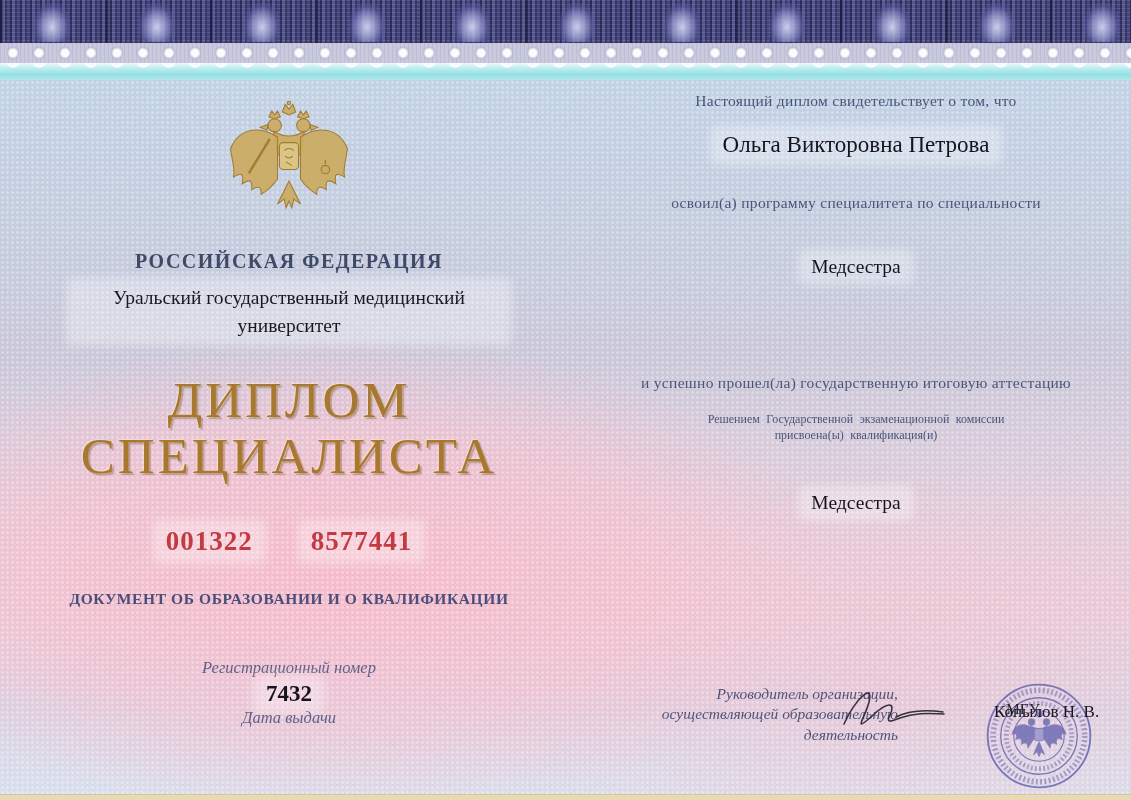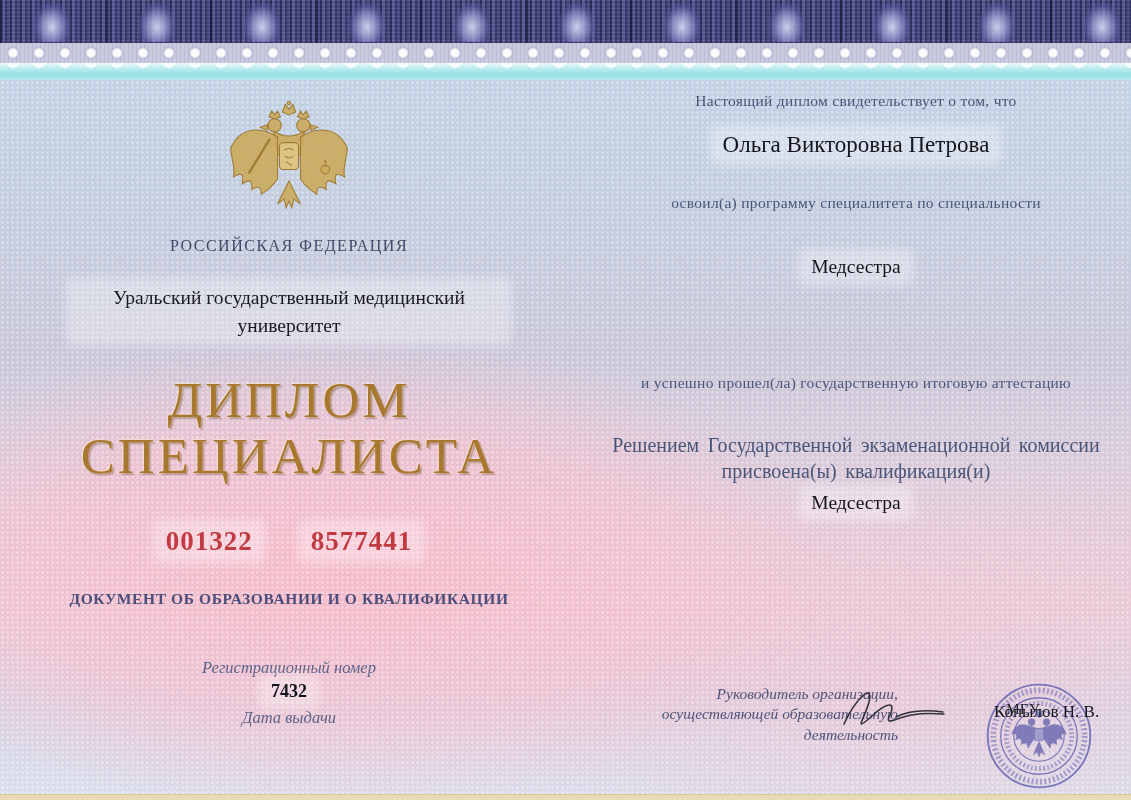--- a/index.html
+++ b/index.html
@@ -53,41 +53,41 @@
   .page-left{left:8px;width:562px;}
   .page-right{left:590px;width:532px;}
   .line{position:absolute;left:0;right:0;text-align:center;margin:0;}
 
   .patch{display:inline-block;background:rgba(255,255,255,.30);box-shadow:0 0 9px 7px rgba(255,255,255,.30);border-radius:2px;padding:0 6px;}
 
   .stamp-text{color:#4a5578;}
   .label-italic{font-style:italic;color:#5d6288;}
   .bold-black{color:#14141c;font-weight:bold;}
 
-  .country{top:237px;font-size:16px;font-weight:normal;color:#3e4a68;letter-spacing:1.5px;}
+  .country{top:250px;font-size:20px;font-weight:bold;color:#3e4a68;letter-spacing:1.5px;}
   .university{top:284px;font-size:19.5px;color:#181820;line-height:1.42;}
   .university span{max-width:420px;}
   .diploma-title{
     top:372px;font-size:51px;line-height:1.1;color:#a7782d;letter-spacing:3px;font-weight:normal;
     text-shadow:2px 2px 1px rgba(110,75,25,.35), -1px -1px 0 rgba(255,240,210,.45);
   }
   .serial{top:526px;font-size:27px;font-weight:bold;color:#c23a42;letter-spacing:1px;}
   .serial .gap{display:inline-block;width:46px;}
   .doc-type{top:590px;font-size:15.5px;font-weight:600;color:#4b4e7a;letter-spacing:.6px;}
   .reg-label{top:658px;font-size:16.5px;}
-  .reg-number{top:681px;font-size:18px;}
+  .reg-number{top:681px;font-size:23px;}
   .date-label{top:708px;font-size:16.5px;}
   .date-value{top:730px;font-size:17.5px;}
 
   .statement{top:92px;font-size:15.5px;letter-spacing:.3px;}
   .holder-name{top:132px;font-size:23px;color:#14141c;}
   .program{top:194px;font-size:15.5px;letter-spacing:.3px;}
   .specialty{top:256px;font-size:19.5px;color:#14141c;}
   .attestation{top:374px;font-size:15.5px;letter-spacing:.3px;}
-  .commission{top:432px;font-size:20px;line-height:1.32;white-space:pre-line;word-spacing:3.5px;}
+  .commission{top:412px;font-size:12px;line-height:1.32;white-space:pre-line;word-spacing:3.5px;}
   .qualification{top:492px;font-size:19.5px;color:#14141c;}
   .head-label{position:absolute;left:28px;top:684px;width:280px;text-align:right;font-style:italic;font-size:15.5px;color:#4f5378;line-height:1.32;white-space:pre-line;margin:0;}
   .signature{position:absolute;left:250px;top:680px;}
   .seal{position:absolute;left:393px;top:680px;opacity:.82;}
   .head-name{position:absolute;left:404px;top:702px;font-size:17px;color:#17171f;margin:0;}
   .seal-mark{position:absolute;left:416px;top:700px;font-size:15.5px;color:#23232e;margin:0;}
   .coat{position:absolute;left:0;right:0;top:100px;text-align:center;}
 </style>
 </head>
 <body>

